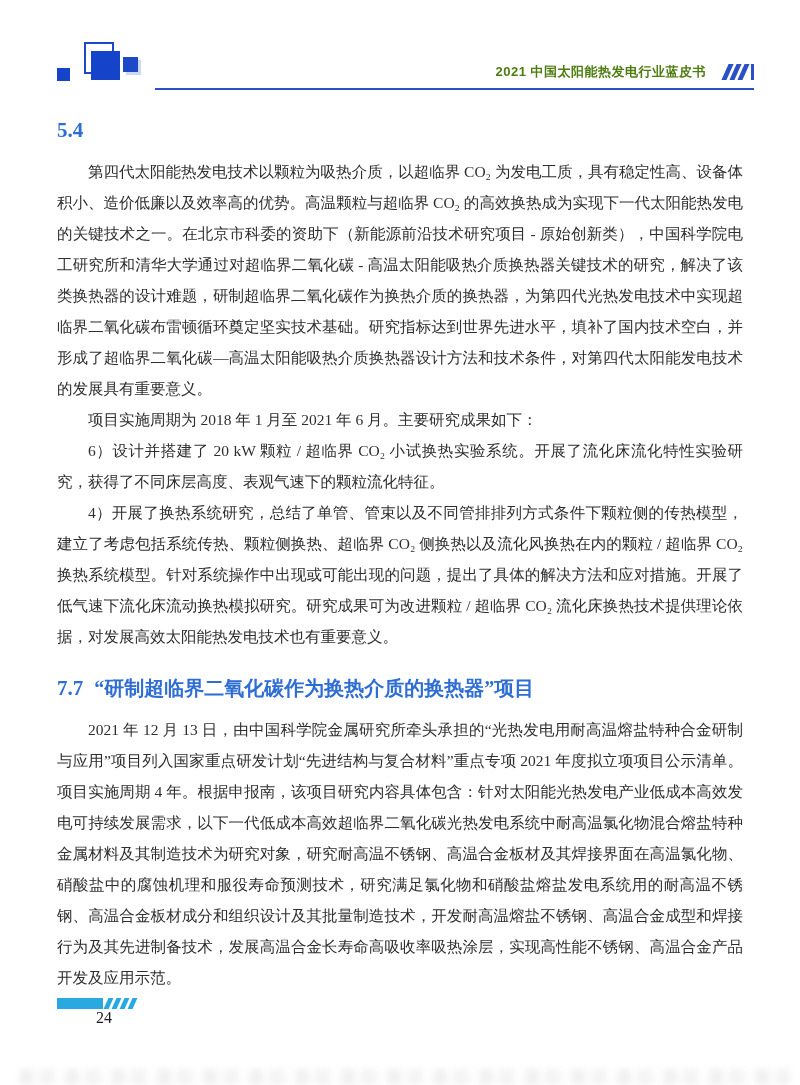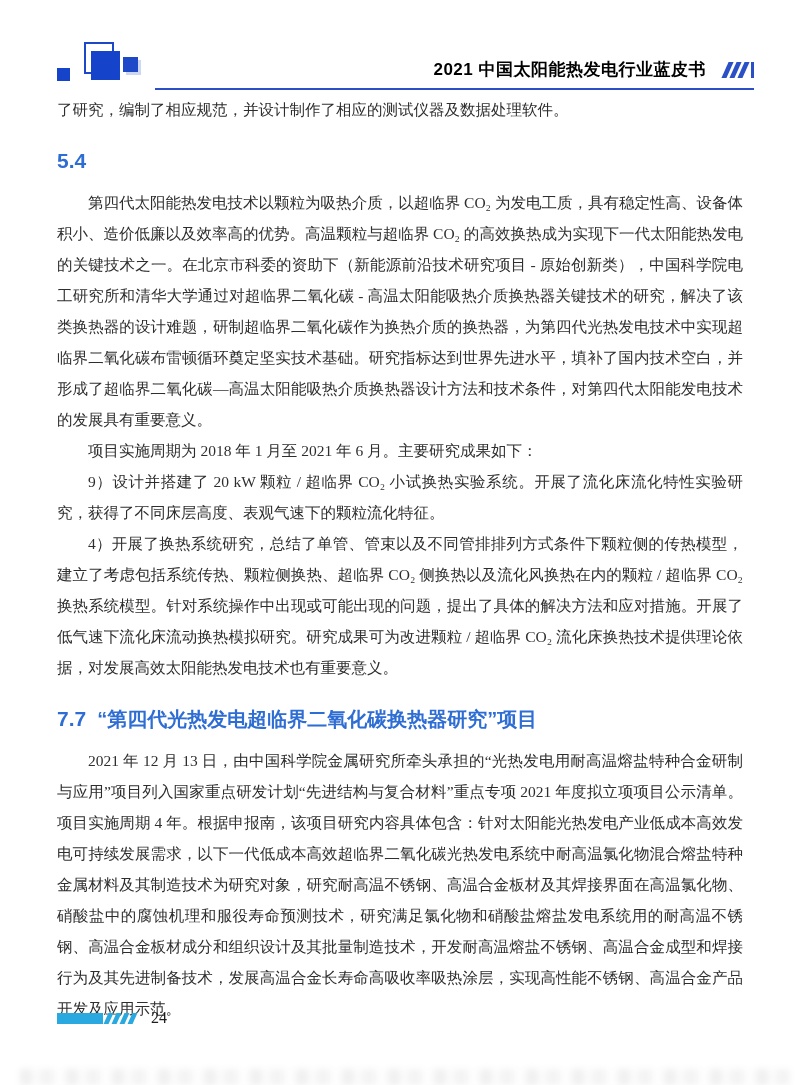--- a/index.html
+++ b/index.html
@@ -36,21 +36,21 @@
     position:absolute; left:66px; top:15px; width:15px; height:15px;
     background:#1d49c8; box-shadow:3px 3px 0 #ccd8f3;
   }
   .header-right { flex:1 1 auto; margin-left:14px; }
   .header-title-row {
     display:flex; justify-content:flex-end; align-items:center; gap:5px;
     padding-bottom:7px;
   }
   .header-title {
     font-family:"Liberation Sans","DejaVu Sans",sans-serif;
-    font-size:17px; font-weight:bold; color:#000000; letter-spacing:0.5px;
+    font-size:13px; font-weight:bold; color:#4d7c0f; letter-spacing:0.5px;
   }
   .header-slashes { display:flex; gap:3px; margin-left:14px; align-items:center; }
   .header-slashes i {
     display:block; width:5px; height:16px; background:#2b50c5;
     transform:skewX(-24deg);
   }
   .header-slashes i.bar { transform:none; width:3px; margin-left:2px; }
   .header-rule { height:2px; background:#2b50c5; }
 
   
@@ -59,31 +59,31 @@
   }
   .content p {
     font-size:15.5px; line-height:31px;
     text-align:justify; text-indent:2em;
     color:#2e2e2e;
   }
   .content p.no-indent { text-indent:0; }
 
   .section-heading {
     display:flex; align-items:baseline; gap:11px;
-    font-family:Liberation Sans, sans-serif;
+    font-family:Liberation Serif, serif;
     font-weight:bold; color:#2e6dd3;
     font-size:20px; line-height:24px;
     margin:24px 0 14px 0;
   }
   .section-heading .sec-num { font-size:21px; }
 
   
   .footer {
     position:absolute; left:57px; bottom:58px;
-    display:flex; align-items:center;
+    display:flex; align-items:center;flex-direction:column;
   }
   .footer-bar { display:flex; align-items:center; }
   .footer-bar .solid { width:46px; height:11px; background:#29a9e0; }
   .footer-bar .stripe {
     width:5px; height:11px; background:#29a9e0;
     margin-left:3px; transform:skewX(-24deg);
   }
   .page-number {
     margin-left:16px; font-size:16px; color:#1d1d1d;
     font-family:"Liberation Serif","DejaVu Serif",serif;
@@ -119,34 +119,33 @@
             <i></i>
             <i class="bar"></i>
         </span>
       </div>
       <div class="header-rule"></div>
     </div>
   </div>
 
   <div class="content">
 
-    <p class="no-indent">了研究，编制了相应规范，并设计制作了相应的测试仪器及数据处理软件。</p>
 
     <div class="section-heading">
       <span class="sec-num">5.4</span>
     </div>
 
     <p>第四代太阳能热发电技术以颗粒为吸热介质，以超临界 CO₂ 为发电工质，具有稳定性高、设备体积小、造价低廉以及效率高的优势。高温颗粒与超临界 CO₂ 的高效换热成为实现下一代太阳能热发电的关键技术之一。在北京市科委的资助下（新能源前沿技术研究项目 - 原始创新类），中国科学院电工研究所和清华大学通过对超临界二氧化碳 - 高温太阳能吸热介质换热器关键技术的研究，解决了该类换热器的设计难题，研制超临界二氧化碳作为换热介质的换热器，为第四代光热发电技术中实现超临界二氧化碳布雷顿循环奠定坚实技术基础。研究指标达到世界先进水平，填补了国内技术空白，并形成了超临界二氧化碳—高温太阳能吸热介质换热器设计方法和技术条件，对第四代太阳能发电技术的发展具有重要意义。</p>
     <p>项目实施周期为 2018 年 1 月至 2021 年 6 月。主要研究成果如下：</p>
-    <p>9）设计并搭建了 20 kW 颗粒 / 超临界 CO₂ 小试换热实验系统。开展了流化床流化特性实验研究，获得了不同床层高度、表观气速下的颗粒流化特征。</p>
+    <p>6）设计并搭建了 20 kW 颗粒 / 超临界 CO₂ 小试换热实验系统。开展了流化床流化特性实验研究，获得了不同床层高度、表观气速下的颗粒流化特征。</p>
     <p>4）开展了换热系统研究，总结了单管、管束以及不同管排排列方式条件下颗粒侧的传热模型，建立了考虑包括系统传热、颗粒侧换热、超临界 CO₂ 侧换热以及流化风换热在内的颗粒 / 超临界 CO₂ 换热系统模型。针对系统操作中出现或可能出现的问题，提出了具体的解决方法和应对措施。开展了低气速下流化床流动换热模拟研究。研究成果可为改进颗粒 / 超临界 CO₂ 流化床换热技术提供理论依据，对发展高效太阳能热发电技术也有重要意义。</p>
 
     <div class="section-heading">
       <span class="sec-num">7.7</span>
-      <span>“第四代光热发电超临界二氧化碳换热器研究”项目</span>
+      <span>“研制超临界二氧化碳作为换热介质的换热器”项目</span>
     </div>
 
     <p>2021 年 12 月 13 日，由中国科学院金属研究所牵头承担的“光热发电用耐高温熔盐特种合金研制与应用”项目列入国家重点研发计划“先进结构与复合材料”重点专项 2021 年度拟立项项目公示清单。项目实施周期 4 年。根据申报南，该项目研究内容具体包含：针对太阳能光热发电产业低成本高效发电可持续发展需求，以下一代低成本高效超临界二氧化碳光热发电系统中耐高温氯化物混合熔盐特种金属材料及其制造技术为研究对象，研究耐高温不锈钢、高温合金板材及其焊接界面在高温氯化物、硝酸盐中的腐蚀机理和服役寿命预测技术，研究满足氯化物和硝酸盐熔盐发电系统用的耐高温不锈钢、高温合金板材成分和组织设计及其批量制造技术，开发耐高温熔盐不锈钢、高温合金成型和焊接行为及其先进制备技术，发展高温合金长寿命高吸收率吸热涂层，实现高性能不锈钢、高温合金产品开发及应用示范。</p>
 
   </div>
 
   <div class="footer">
     <div class="footer-bar">
       <span class="solid"></span>
       <span class="stripe"></span>

